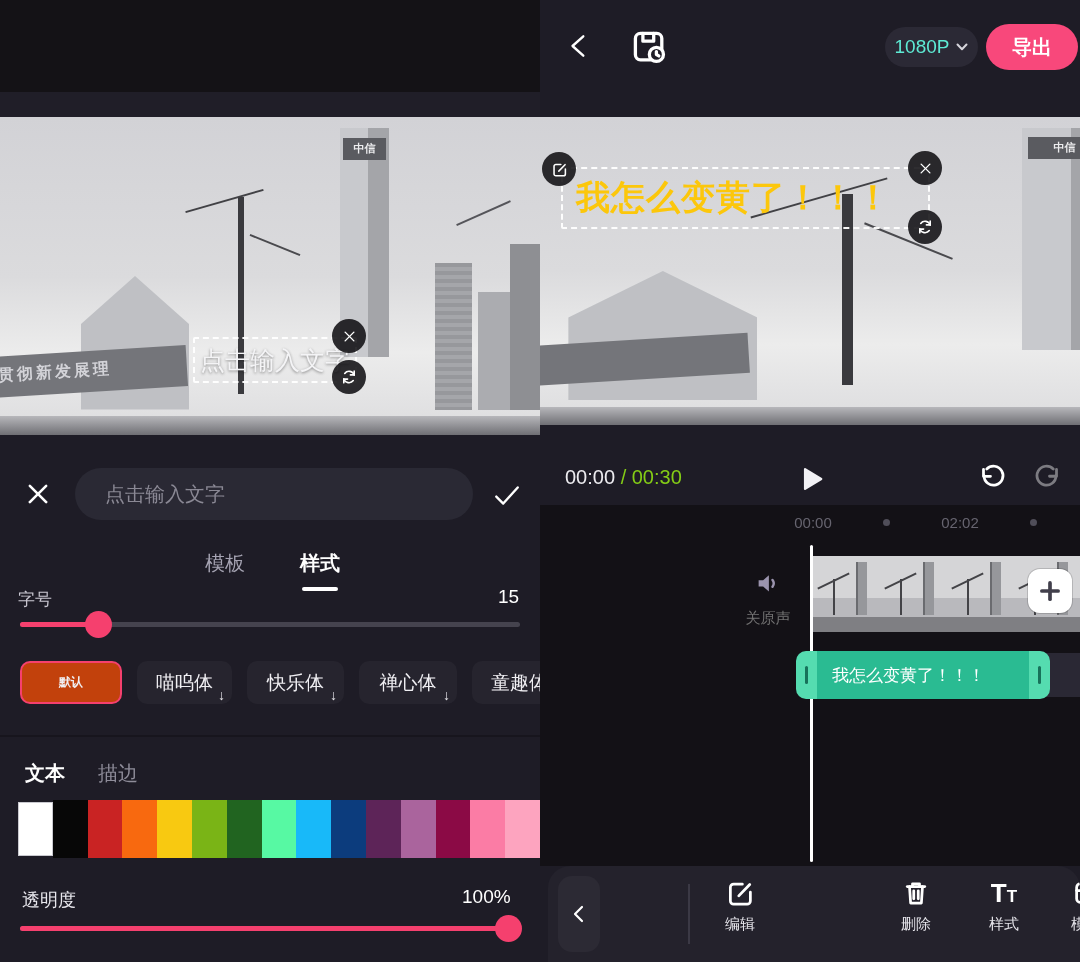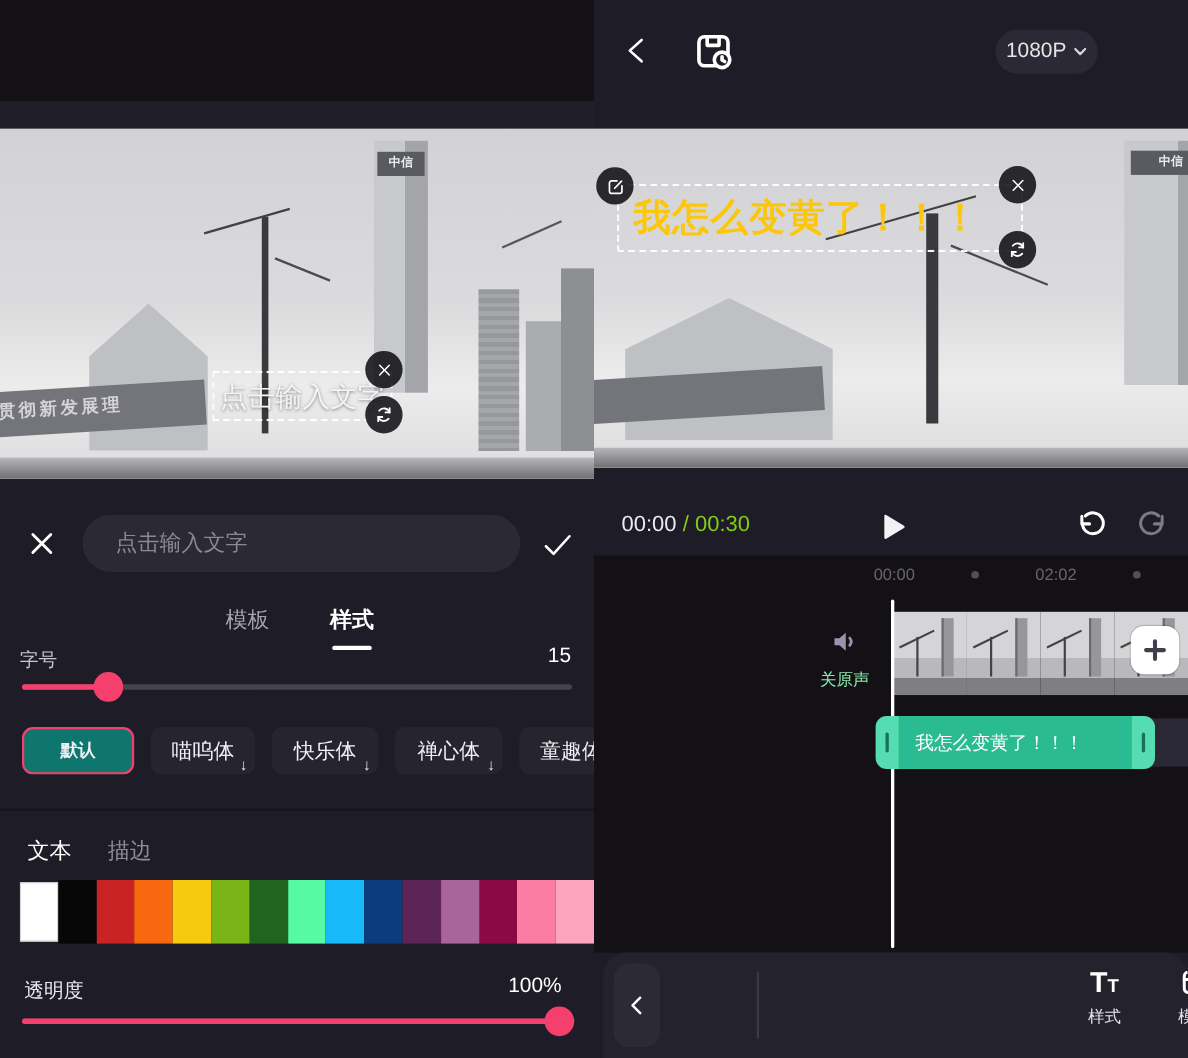--- a/index.html
+++ b/index.html
@@ -47,38 +47,38 @@
      background:#2A2934;color:#8A8894;font-size:20px;line-height:52px;padding-left:30px;box-sizing:border-box;}
   .tab{position:absolute;top:550px;font-size:20px;color:#A5A3B2;}
   .tab.active{color:#fff;font-weight:bold;}
   .tab-underline{position:absolute;left:302px;top:587px;width:36px;height:4px;border-radius:2px;background:#fff;}
   .slider-track{position:absolute;height:5px;border-radius:3px;background:#45434E;}
   .slider-fill{position:absolute;height:5px;border-radius:3px;background:#F5406E;}
   .slider-thumb{position:absolute;width:27px;height:27px;border-radius:50%;background:#F5406E;}
   .font-row{position:absolute;left:20px;top:661px;width:520px;height:43px;display:flex;gap:15px;overflow:hidden;}
   .font-btn{position:relative;flex:0 0 auto;height:43px;border-radius:10px;background:#26242E;
      color:#F0EFF3;font-size:19px;display:flex;align-items:center;justify-content:center;box-sizing:border-box;}
-  .font-btn.selected{background:#0f766e;border:2.5px solid #F5406E;font-weight:bold;font-size:16px;}
+  .font-btn.selected{background:#c2410c;border:2.5px solid #F5406E;font-weight:bold;font-size:12px;}
   .dl-arrow{position:absolute;right:7px;bottom:1px;font-size:14px;color:#E8E7EC;}
   .palette{position:absolute;left:18px;top:800px;width:522px;height:58px;display:flex;overflow:hidden;}
   .swatch{flex:0 0 34.8px;height:58px;}
   .swatch.selected{height:54px;margin-top:2px;border:1.5px solid #C9C9CF;box-sizing:border-box;}
   .apply-pill{position:absolute;left:208px;top:906px;width:128px;height:44px;border-radius:22px;
      background:#33313C;color:#F2F1F5;font-size:19px;display:flex;align-items:center;justify-content:center;}
 
   
-  .pill-res{position:absolute;left:365px;top:27px;width:93px;height:40px;border-radius:20px;background:#2B2935;
-     color:#e5e5e5;font-size:19px;display:flex;align-items:center;justify-content:center;gap:7px;}
+  .pill-res{position:absolute;left:345px;top:27px;width:93px;height:40px;border-radius:20px;background:#2B2935;
+     color:#5eead4;font-size:19px;display:flex;align-items:center;justify-content:center;gap:7px;}
   .pill-export{position:absolute;left:446px;top:24px;width:92px;height:46px;border-radius:23px;background:#F8487B;
      color:#fff;font-size:20px;font-weight:bold;display:flex;align-items:center;justify-content:center;}
   .time-row{position:absolute;left:25px;top:466px;font-size:20px;color:#ECEBEF;}
   .time-dim{color:#84cc16;}
   .ruler-lab{position:absolute;top:514px;width:60px;margin-left:-30px;text-align:center;font-size:15px;color:#66646F;}
   .ruler-dot{position:absolute;top:519px;width:7px;height:7px;border-radius:50%;background:#504E59;}
-  .mute-label{position:absolute;left:188px;top:609px;width:80px;text-align:center;font-size:15px;color:#86efac;}
+  .mute-label{position:absolute;left:188px;top:609px;width:80px;text-align:center;font-size:15px;color:#737373;}
   .thumbs{position:absolute;left:272px;top:556px;width:268px;height:76px;display:flex;overflow:hidden;}
   .thumb{position:relative;flex:0 0 67px;height:76px;overflow:hidden;
      background:linear-gradient(180deg,#D5D5D7 0 55%,#B9B9BD 55% 80%,#7F7F83 80% 100%);}
   .t-tower{position:absolute;right:18%;top:8%;width:14%;height:70%;background:#96979B;border-left:2px solid #6A6B6F;}
   .t-crane{position:absolute;left:6%;top:32%;width:52%;height:2px;background:#434347;transform:rotate(-26deg);}
   .t-mast{position:absolute;left:32%;top:30%;width:2px;height:48%;background:#434347;}
   .plus-btn{position:absolute;left:488px;top:569px;width:44px;height:44px;border-radius:12px;background:#fff;
      display:flex;align-items:center;justify-content:center;box-shadow:0 0 0 1px rgba(0,0,0,.15);}
   .track-tail{position:absolute;left:498px;top:653px;width:42px;height:44px;background:#2A2834;}
   .playhead{position:absolute;left:269.5px;top:545px;width:3.5px;height:317px;border-radius:2px;background:#fff;z-index:4;}
@@ -189,21 +189,21 @@
         <span class="dl-arrow">↓</span>
       </div>
       <div class="font-btn" style="width:95px;">
         <span>童趣体</span>
 
       </div>
     </div>
 
     <div class="abs" style="left:0;top:735px;width:540px;height:2px;background:#17151D;"></div>
 
-    <div class="abs" style="left:25px;top:760px;font-size:20px;color:#fff;font-weight:normal;">文本</div>
+    <div class="abs" style="left:25px;top:760px;font-size:20px;color:#fff;font-weight:bold;">文本</div>
     <div class="abs" style="left:98px;top:760px;font-size:20px;color:#8E8C99;">描边</div>
 
     <div class="palette">
       <div class="swatch selected" style="background: rgb(255, 255, 255);"></div>
       <div class="swatch" style="background: rgb(7, 7, 7);"></div>
       <div class="swatch" style="background: rgb(201, 35, 35);"></div>
       <div class="swatch" style="background: rgb(248, 105, 15);"></div>
       <div class="swatch" style="background: rgb(248, 201, 17);"></div>
       <div class="swatch" style="background: rgb(122, 180, 22);"></div>
       <div class="swatch" style="background: rgb(33, 100, 32);"></div>
@@ -240,20 +240,23 @@
         <circle cx="17.6" cy="17.6" r="4.7" fill="#1E1C26"></circle>
         <circle cx="17.6" cy="17.6" r="4.7" class="st" stroke-width="1.7"></circle>
         <path class="st" stroke-width="1.7" d="M17.6 15.7v2l1.6.9"></path>
       </svg>
     </div>
     <div class="pill-res">
       <span>1080P</span>
       <svg width="12" height="8" viewBox="0 0 12 8">
         <path d="M1.5 1.5 6 6.2 10.5 1.5" fill="none" stroke="#D6D5DC" stroke-width="2" stroke-linecap="round" stroke-linejoin="round"></path>
         </svg>
+    </div>
+    <div class="pill-export">
+      <span>导出</span>
     </div>
 
     <div class="scene" style="top:117px;height:308px;">
       <div class="scene-inner zoomed">
         <div class="pyramid"></div>
 
         <div class="tower"></div>
         <div class="tower-sign">中信</div>
         <div class="crane-mast"></div>
         <div class="crane-arm"></div>
@@ -380,22 +383,43 @@
     <div class="toolbar">
       <div class="tb-back">
         <svg width="18" height="22" viewBox="0 0 18 22">
           <path class="st" stroke-width="2.6" d="M12 4 5 11l7 7"></path>
           </svg>
       </div>
 
 
       <div class="tb-divider"></div>
 
-
-
+      <div class="tb-item" style="left:192px;">
+        <svg width="30" height="30" viewBox="0 0 24 24">
+          <g class="st" stroke-width="2.2">
+            <path d="M20.3 11.3v7a2.6 2.6 0 0 1-2.6 2.6H6.9a2.6 2.6 0 0 1-2.6-2.6V7.5a2.6 2.6 0 0 1 2.6-2.6h7"></path>
+            <path d="M11 14.3 19.8 5.2"></path>
+            </g>
+          </svg>
+        <span class="tb-label">编辑</span>
+      </div>
+
+
+      <div class="tb-item" style="left:368px;">
+        <svg width="30" height="30" viewBox="0 0 24 24">
+          <g class="st" stroke-width="2">
+            <path d="M5 6.8h14"></path>
+              <path d="M9.2 6.5V4.6h5.6v1.9"></path>
+            <path d="M6.8 6.8l.9 13.2h8.6l.9-13.2"></path>
+            <path d="M10.2 10.2v6.4"></path>
+              <path d="M13.8 10.2v6.4"></path>
+            </g>
+          </svg>
+        <span class="tb-label">删除</span>
+      </div>
 
       <div class="tb-item" style="left:456px;text-align:right;">
         <div class="tt-icon"><span class="big">T</span><span class="small">T</span></div>
         <span class="tb-label">样式</span>
       </div>
 
       <div class="tb-item" style="left:538px;">
         <svg width="30" height="30" viewBox="0 0 24 24">
           <g class="st" stroke-width="2.2">
               <rect x="4.5" y="4.5" width="15" height="15" rx="3"></rect>

